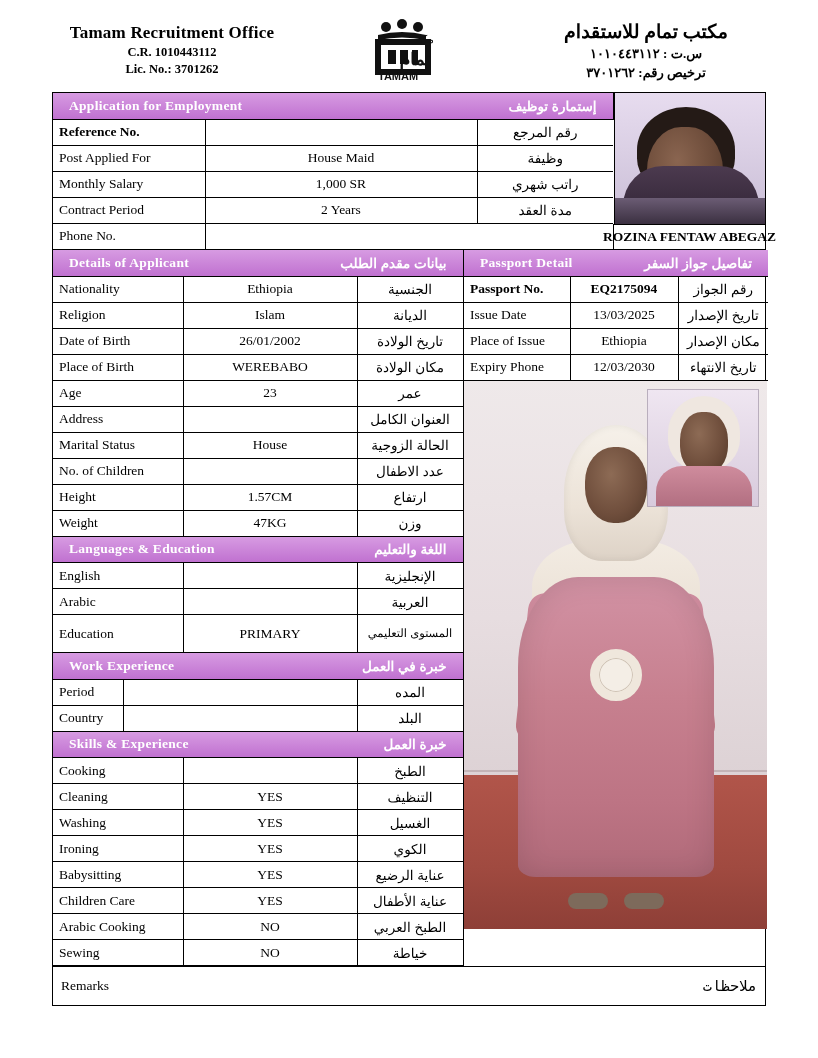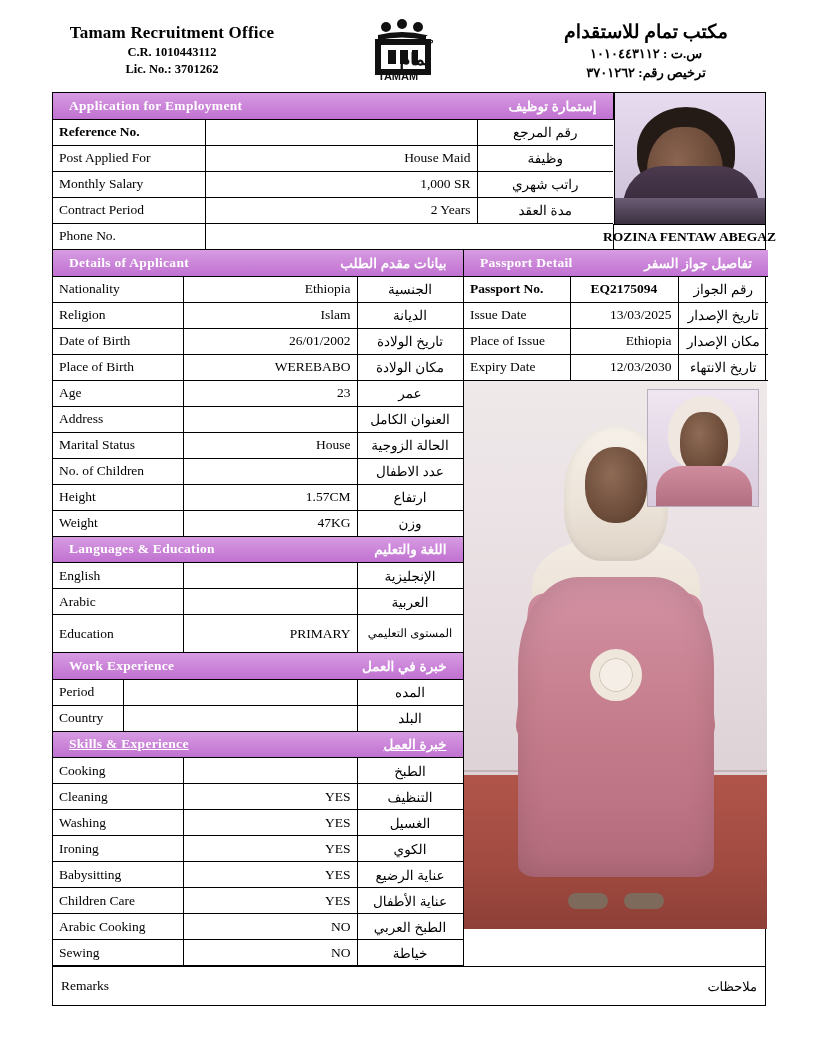--- a/index.html
+++ b/index.html
@@ -112,21 +112,21 @@
   .banner-split {
     display: flex;
     justify-content: space-between;
     align-items: center;
     padding: 0 10px;
   }
   .banner-en { font-family: "Liberation Serif", serif; }
   .banner-ar { direction: rtl; font-family: "Liberation Sans", sans-serif; font-weight: bold; }
   .lbl { font-size: 13.5px; }
   .lbl-b { font-weight: bold; }
-  .val { text-align: right; }
+  .val { text-align: center; }
   .val-b { text-align: center; font-weight: bold; }
   .ar { direction: rtl; text-align: center; font-family: "Liberation Sans", sans-serif; font-size: 12.5px; }
 
   
   .mid {
     display: flex;
     align-items: flex-start;
   }
   .mid-left { width: 410px; }
   .mid-right { width: 304px; border-left: 1px solid #000; }
@@ -141,21 +141,21 @@
   .remarks {
     display: flex;
     align-items: center;
     justify-content: space-between;
     border-top: 1px solid #000;
     border-bottom: 1px solid #000;
     height: 40px;
     padding: 0 8px;
     font-size: 13.5px;
   }
-  .remarks .ar-inline { direction: rtl; font-family: Liberation Sans, sans-serif; font-size: 13px; }
+  .remarks .ar-inline { direction: rtl; font-family: Liberation Mono, monospace; font-size: 15px; }
 
   
   .portrait-top {
     position: absolute;
     inset: 0;
     background: linear-gradient(180deg,#e7dcef 0%, #dacfe4 45%, #c9bdd6 100%);
   }
   .pt-face {
     position: absolute;
     left: 32px; top: 34px;
@@ -496,21 +496,21 @@
           </table>
 
         <table class="tbl">
           <colgroup>
               <col class="m-lbl">
               <col class="m-val">
               <col class="m-ar">
             </colgroup>
           <tbody>
               <tr>
-            <td colspan="3" class="banner" style="border-left:none;border-top:none;text-decoration:underline;">
+            <td colspan="3" class="banner" style="border-left:none;border-top:none;">
               <div class="banner-split">
                 <span class="banner-en">Skills &amp; Experience</span>
                 <span class="banner-ar">خبرة العمل</span>
               </div>
             </td>
           </tr>
           <tr>
             <td class="lbl" style="border-left:none;">Cooking</td>
             <td class="val"></td>
             <td class="ar">الطبخ</td>
@@ -579,21 +579,21 @@
             <td class="lbl" style="border-left:none;">Issue Date</td>
             <td class="val">13/03/2025</td>
             <td class="ar" style="border-right:none;">تاريخ الإصدار</td>
           </tr>
           <tr>
             <td class="lbl" style="border-left:none;">Place of Issue</td>
             <td class="val">Ethiopia</td>
             <td class="ar" style="border-right:none;">مكان الإصدار</td>
           </tr>
           <tr>
-            <td class="lbl" style="border-left:none;">Expiry Date</td>
+            <td class="lbl" style="border-left:none;">Expiry Phone</td>
             <td class="val">12/03/2030</td>
             <td class="ar" style="border-right:none;">تاريخ الانتهاء</td>
           </tr>
         </tbody>
           </table>
 
         <div class="photo-big">
           <div class="portrait-full">
             <div class="pf-bg-top"></div>
             <div class="pf-wallline"></div>

